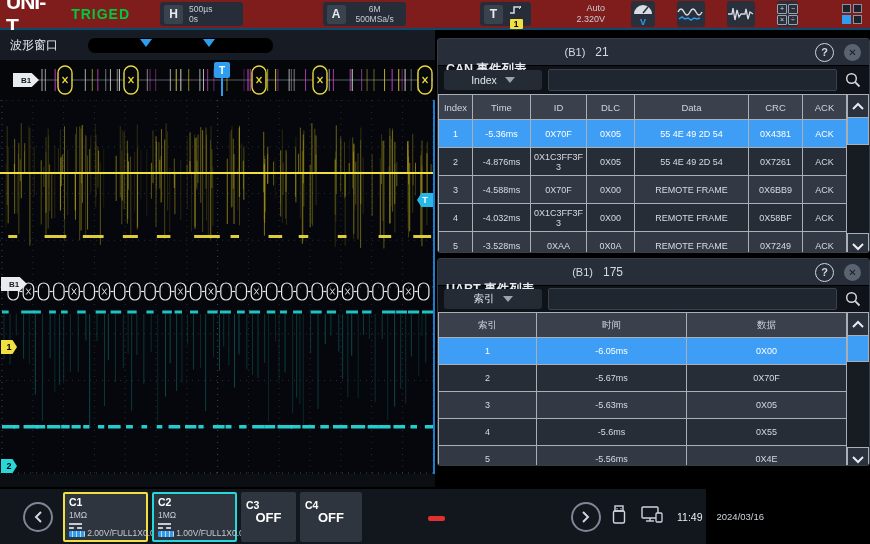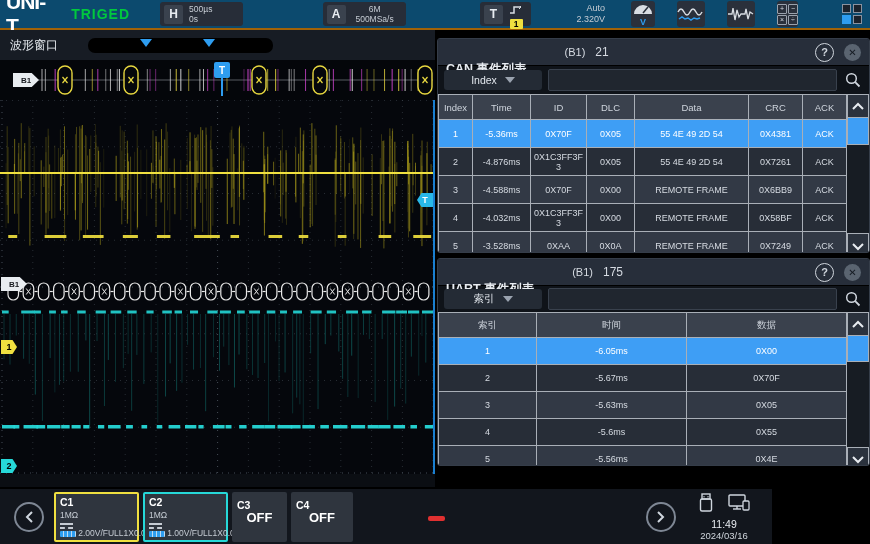--- a/index.html
+++ b/index.html
@@ -1,22 +1,22 @@
 <!DOCTYPE html>
 <html><head>
 <meta charset="utf-8">
 <style>
   html,body{margin:0;padding:0;background:#000;}
   body{width:870px;height:544px;overflow:hidden;font-family:"Liberation Sans","DejaVu Sans",sans-serif;
        -webkit-font-smoothing:antialiased;}
   .screen{position:relative;width:870px;height:544px;background:#000;}
 
   
-  .topbar{position:absolute;left:0;top:0;width:870px;height:30px;background:#0c4a6e;
-          display:flex;align-items:center;gap:22px;padding:0 6px;box-sizing:border-box;border-bottom:2px solid #a16207;}
+  .topbar{position:absolute;left:0;top:0;width:870px;height:30px;background:#7f1d1d;
+          display:flex;align-items:center;gap:22px;padding:0 6px;box-sizing:border-box;border-bottom:2px solid #0c4a6e;}
   .logo{font-size:21px;font-weight:bold;color:#fff;letter-spacing:-1px;font-style:normal;margin-right:4px;}
   .trig-status{color:#00c93e;font-weight:bold;font-size:14px;letter-spacing:1px;margin-right:8px;}
   .tb-block{display:flex;align-items:center;gap:6px;background:#272d38;border-radius:3px;padding:2px 8px 2px 4px;height:24px;box-sizing:border-box;}
   .tb-key{width:19px;height:19px;background:#3a424e;color:#e8ecf1;font-weight:bold;font-size:12px;
           display:flex;align-items:center;justify-content:center;border-radius:2px;}
   .tb-vals{display:flex;flex-direction:column;line-height:10px;font-size:8.5px;color:#c6ccd4;min-width:46px;}
   .tb-vals span{white-space:nowrap;}
   .tb-a .tb-vals{text-align:center;align-items:center;}
   .trig-col{display:flex;flex-direction:column;align-items:center;gap:1px;}
   .trig-src{background:#f0e040;color:#000;font-weight:bold;font-size:8.5px;width:13px;height:10px;
@@ -83,42 +83,42 @@
   #can-panel td{height:27px;}
   #uart-panel td{height:26px;}
   tr.alt td{background:#323945;}
   tr.sel td{background:#3e9ef5;color:#fff;}
   .vscroll{position:absolute;right:0;top:0;bottom:0;width:22px;display:flex;flex-direction:column;background:#171c23;}
   .vs-btn{height:24px;background:#2b323d;border:1px solid #a9afb7;display:flex;align-items:center;justify-content:center;box-sizing:border-box;cursor:pointer;}
   .vs-btn.down{height:27px;margin-top:auto;}
   .vs-thumb{height:27px;background:#3e9ef5;border:1px solid #a9afb7;border-top:none;box-sizing:border-box;}
 
   
-  .bottombar{position:absolute;left:0;top:487px;width:772px;height:57px;background:#12161d;border-top:2px solid #000;
-             display:flex;align-items:center;padding:0 8px;box-sizing:border-box;gap:4px;}
+  .bottombar{position:absolute;left:0;top:487px;width:706px;height:57px;background:#12161d;border-top:2px solid #000;
+             display:flex;align-items:center;padding:0 17px;box-sizing:border-box;gap:4px;}
   .circ-btn{width:26px;height:26px;border:2px solid #7e8794;border-radius:50%;display:flex;align-items:center;
             justify-content:center;cursor:pointer;flex:0 0 auto;margin:0 6px;}
   .ch-card{position:relative;height:50px;background:#2f353e;border-radius:2px;box-sizing:border-box;flex:0 0 auto;cursor:pointer;}
   .card-ch1{width:85px;border:2px solid #f0e040;display:flex;padding:2px 4px;}
   .card-ch2{width:85px;border:2px solid #26d8d8;display:flex;padding:2px 4px;}
   .ch-l{display:flex;flex-direction:column;justify-content:space-between;font-size:8.5px;color:#c6ccd4;}
   .ch-r{margin-left:auto;display:flex;flex-direction:row;justify-content:space-between;align-items:flex-end;font-size:8.5px;color:#c6ccd4;}
   .ch-name{font-size:10.5px;color:#fff;font-weight:bold;}
   .coup-icon{display:block;width:13px;height:6px;border-top:2px solid #c6ccd4;border-bottom:2px dashed #c6ccd4;box-sizing:border-box;}
   .pos-icon{display:block;width:16px;height:6px;background:#2e9df0;border-radius:1px;
             background-image:repeating-linear-gradient(90deg,#2e9df0 0 3px,#bcd9f2 3px 4px);}
   .card-off{width:55px;padding:3px 5px;}
   .off-label{position:absolute;left:0;right:0;top:18px;text-align:center;color:#fff;font-size:13px;font-weight:bold;}
   .card-la{width:86px;padding:3px 5px;}
   .la-grid{position:absolute;right:20px;top:9px;display:grid;grid-template-columns:repeat(4,6px);grid-auto-rows:6px;gap:2px;}
   .la-grid i{background:#6a7280;}
   .la-first{position:absolute;right:7px;top:8px;font-size:8.5px;color:#c6ccd4;}
   .la-last{position:absolute;left:6px;bottom:4px;font-size:8.5px;color:#c6ccd4;}
   .red-dash{position:absolute;left:428px;top:27px;width:17px;height:5px;background:#e03030;border-radius:2px;}
-  .status-cluster{display:flex;flex-direction:column;align-items:center;margin-right:2px;width:76px;flex:0 0 auto;}
+  .status-cluster{display:flex;flex-direction:row;align-items:center;margin-right:2px;width:76px;flex:0 0 auto;gap:14px;}
   .icons-row{display:flex;gap:14px;align-items:flex-end;}
   .clk-time{font-size:10.5px;color:#e8ecf1;margin-top:1px;}
   .clk-date{font-size:9.5px;color:#cfd5dc;}
 </style>
 </head>
 <body>
 
 <div class="screen">
 
   <header class="topbar">

